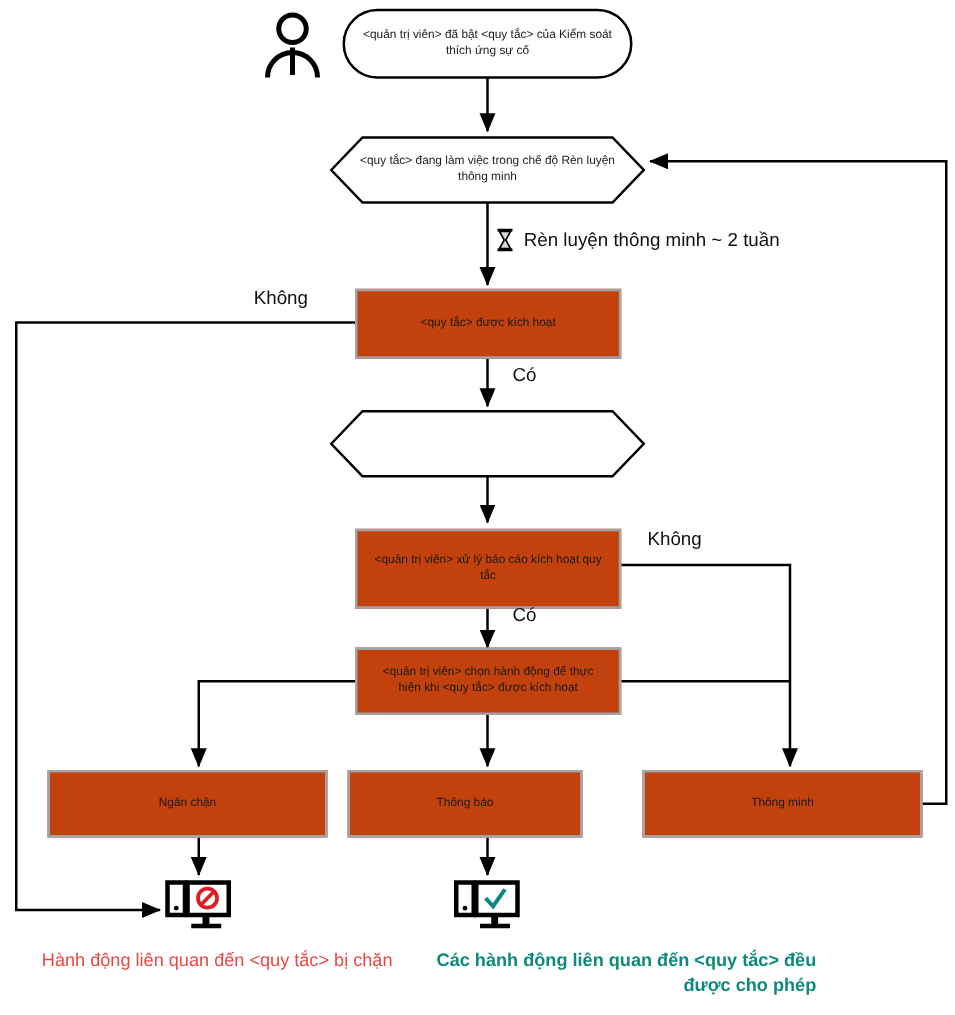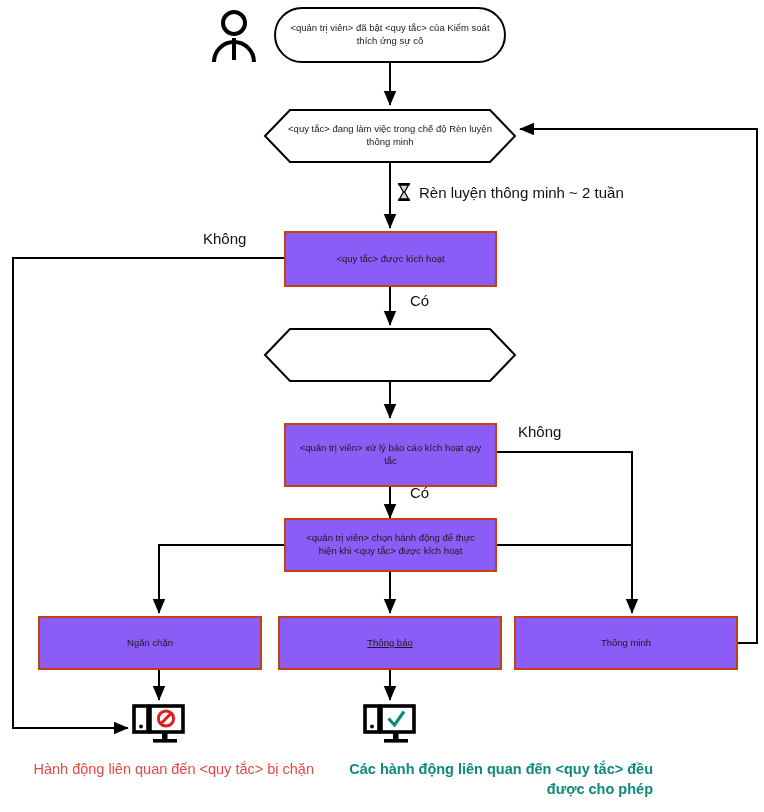--- a/index.html
+++ b/index.html
@@ -28,22 +28,22 @@
   .node {
     position: absolute;
     box-sizing: border-box;
     display: flex;
     align-items: center;
     justify-content: center;
     text-align: center;
     line-height: 1.35;
   }
   .rect-node {
-    border: 2px solid #c2410c;
-    background: #8b5cf6;
+    border: 2px solid #a3a3a3;
+    background: #c2410c;
     font-size: 9.5px;
     color: #1a1a1a;
     padding: 15px 10px;
   }
   .hex-label, .round-label {
     position: absolute;
     box-sizing: border-box;
     display: flex;
     align-items: center;
     justify-content: center;
@@ -159,21 +159,21 @@
   </div>
 
   <div class="node rect-node" style="left:284px; top:518px; width:213px; height:54px;">
     <span>&lt;quản trị viên&gt; chọn hành động để thực hiện khi &lt;quy tắc&gt; được kích hoạt</span>
   </div>
 
   <div class="node rect-node" style="left:38px; top:616px; width:224px; height:54px;">
     <span>Ngăn chặn</span>
   </div>
 
-  <div class="node rect-node" style="left:278px; top:616px; width:224px; height:54px;text-decoration:underline;">
+  <div class="node rect-node" style="left:278px; top:616px; width:188px; height:54px;">
     <span>Thông báo</span>
   </div>
 
   <div class="node rect-node" style="left:514px; top:616px; width:224px; height:54px;">
     <span>Thông minh</span>
   </div>
 
   <div class="edge-label" style="left:203px; top:230px;">Không</div>
 
   <div class="edge-label" style="left:410px; top:292px;">Có</div>

